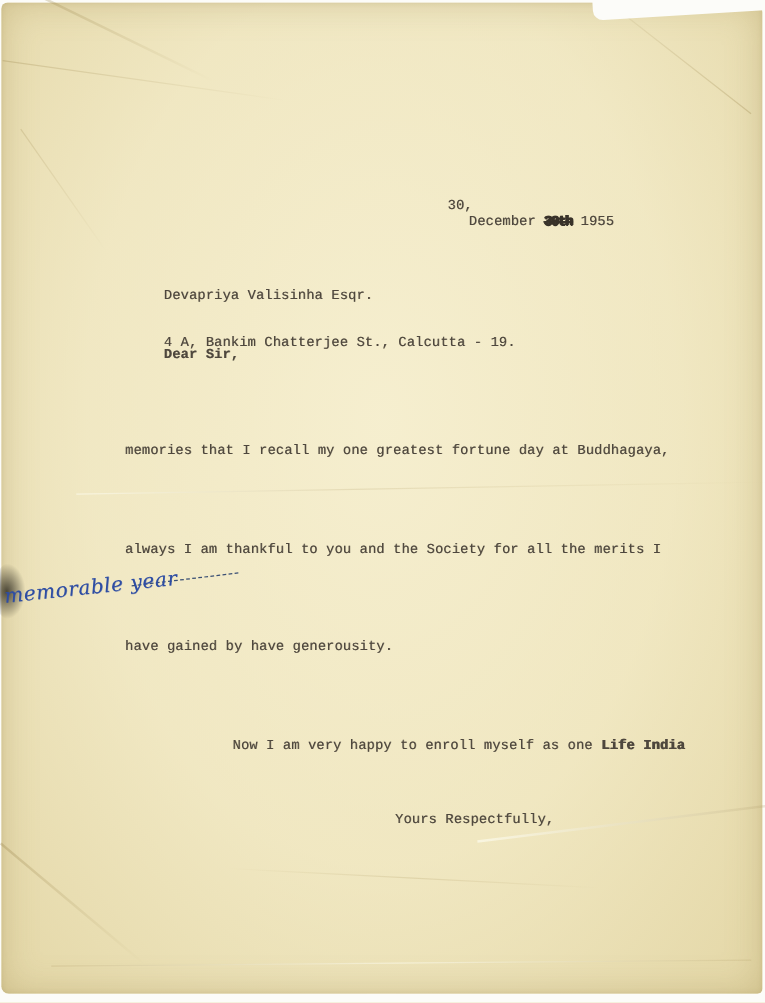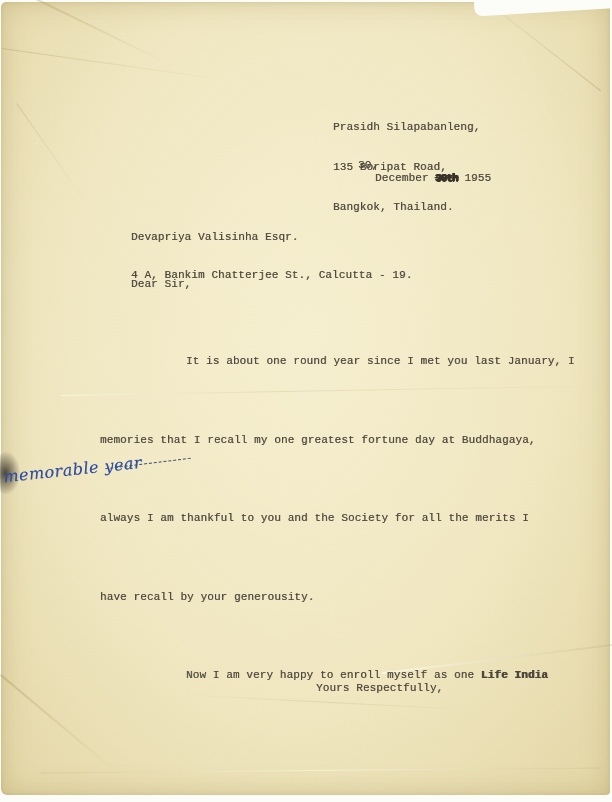--- a/index.html
+++ b/index.html
@@ -49,25 +49,25 @@
   }
   
   .type{
     position:absolute;color:#4e473d;font-size:11px;letter-spacing:.1px;
     text-shadow:.4px 0 0 rgba(78,71,61,.55);white-space:pre;
   }
   .sender{left:332px;top:92px;line-height:13.4px;}
   .date-day{left:357px;top:157px;text-align:center;}
   .date-line{left:330px;top:170px;padding-left:44px;}
   .recipient{left:130px;top:203px;line-height:12.8px;font-family:Liberation Mono, monospace;}
-  .salutation{left:130px;top:276px;}
+  .salutation{left:130px;top:276px;font-weight:bold;}
   .body{left:99px;top:294px;width:475px;line-height:26.15px;}
   .body .line{white-space:pre-wrap;}
   .indent{padding-left:86px;}
-  .closing{left:315px;top:648px;margin-top:32px;}
+  .closing{left:315px;top:648px;}
   .overtyped{font-weight:bold;text-shadow:.7px 0 0 currentColor;}
   .struck{
     font-weight:bold;letter-spacing:-1px;color:#39332a;
     text-decoration:line-through;
     text-shadow:.7px 0 0 currentColor,-.7px 0 0 currentColor,0 .5px 0 currentColor;
   }
   
   .annotation{
     position:absolute;left:2px;top:458px;
     font-family:"DejaVu Serif",serif;font-style:italic;
@@ -89,41 +89,35 @@
   <div class="crease cr2"></div>
   <div class="crease cr3"></div>
   <div class="crease cr4"></div>
   <div class="crease cr5"></div>
   <div class="crease cr6"></div>
   <div class="crease cr7"></div>
   <div class="crease cr8"></div>
   <div class="crease cr9"></div>
   <div class="smudge"></div>
 
-  <div class="type sender">
-    <div>Prasidh Silapabanleng,</div>
-    <div>135 Boripat Road,</div>
-    <div>Bangkok, Thailand.</div>
-  </div>
 
   <div class="type date-day">30,</div>
   <div class="type date-line"><span>December </span><span class="struck">30th</span><span> 1955</span></div>
 
   <div class="type recipient">
     <div>Devapriya Valisinha Esqr.</div>
     <div>4 A, Bankim Chatterjee St., Calcutta - 19.</div>
   </div>
 
   <div class="type salutation">Dear Sir,</div>
 
   <div class="type body">
-    <div class="line indent">It is about one round year since I met you last January, I</div>
     <div class="line">memories that I recall my one greatest fortune day at Buddhagaya,</div>
     <div class="line">always I am thankful to you and the Society for all the merits I</div>
-    <div class="line">have recall by your generousity.</div>
+    <div class="line">have gained by have generousity.</div>
     <div class="line indent"><span>Now I am very happy to enroll myself as one </span><span class="overtyped">Life India</span></div>
     
     
     
     
     
     
     
     
   </div>

